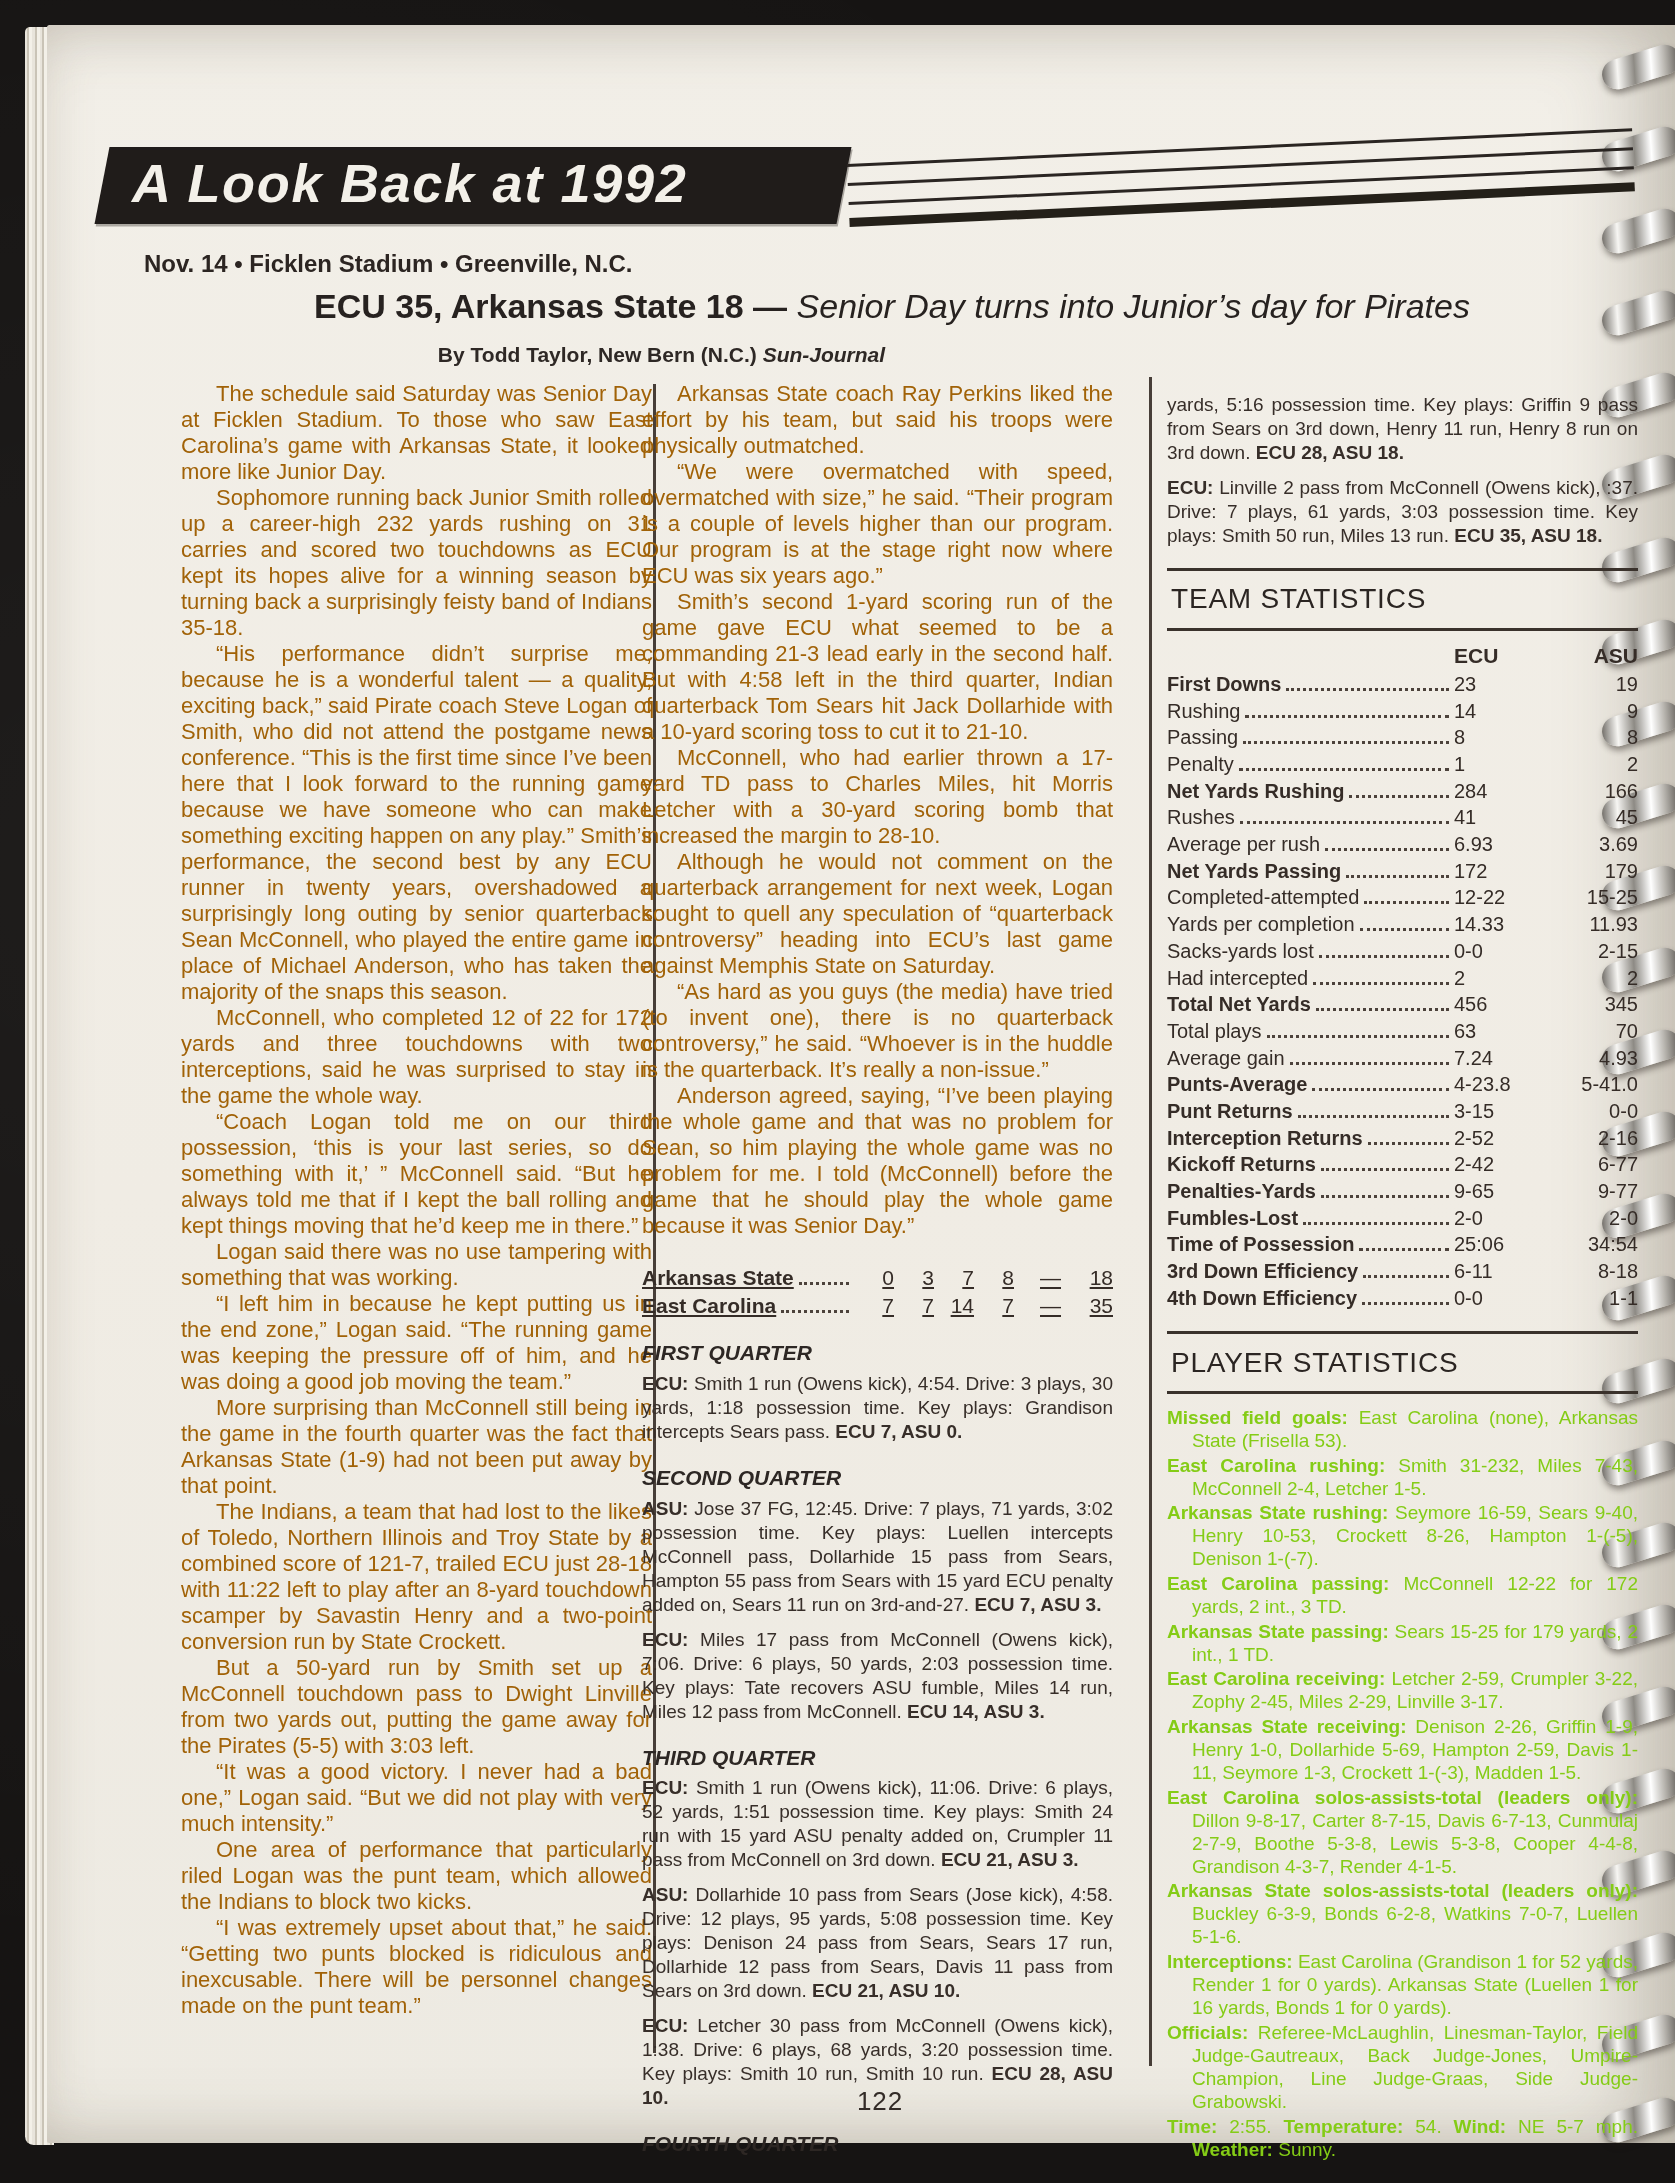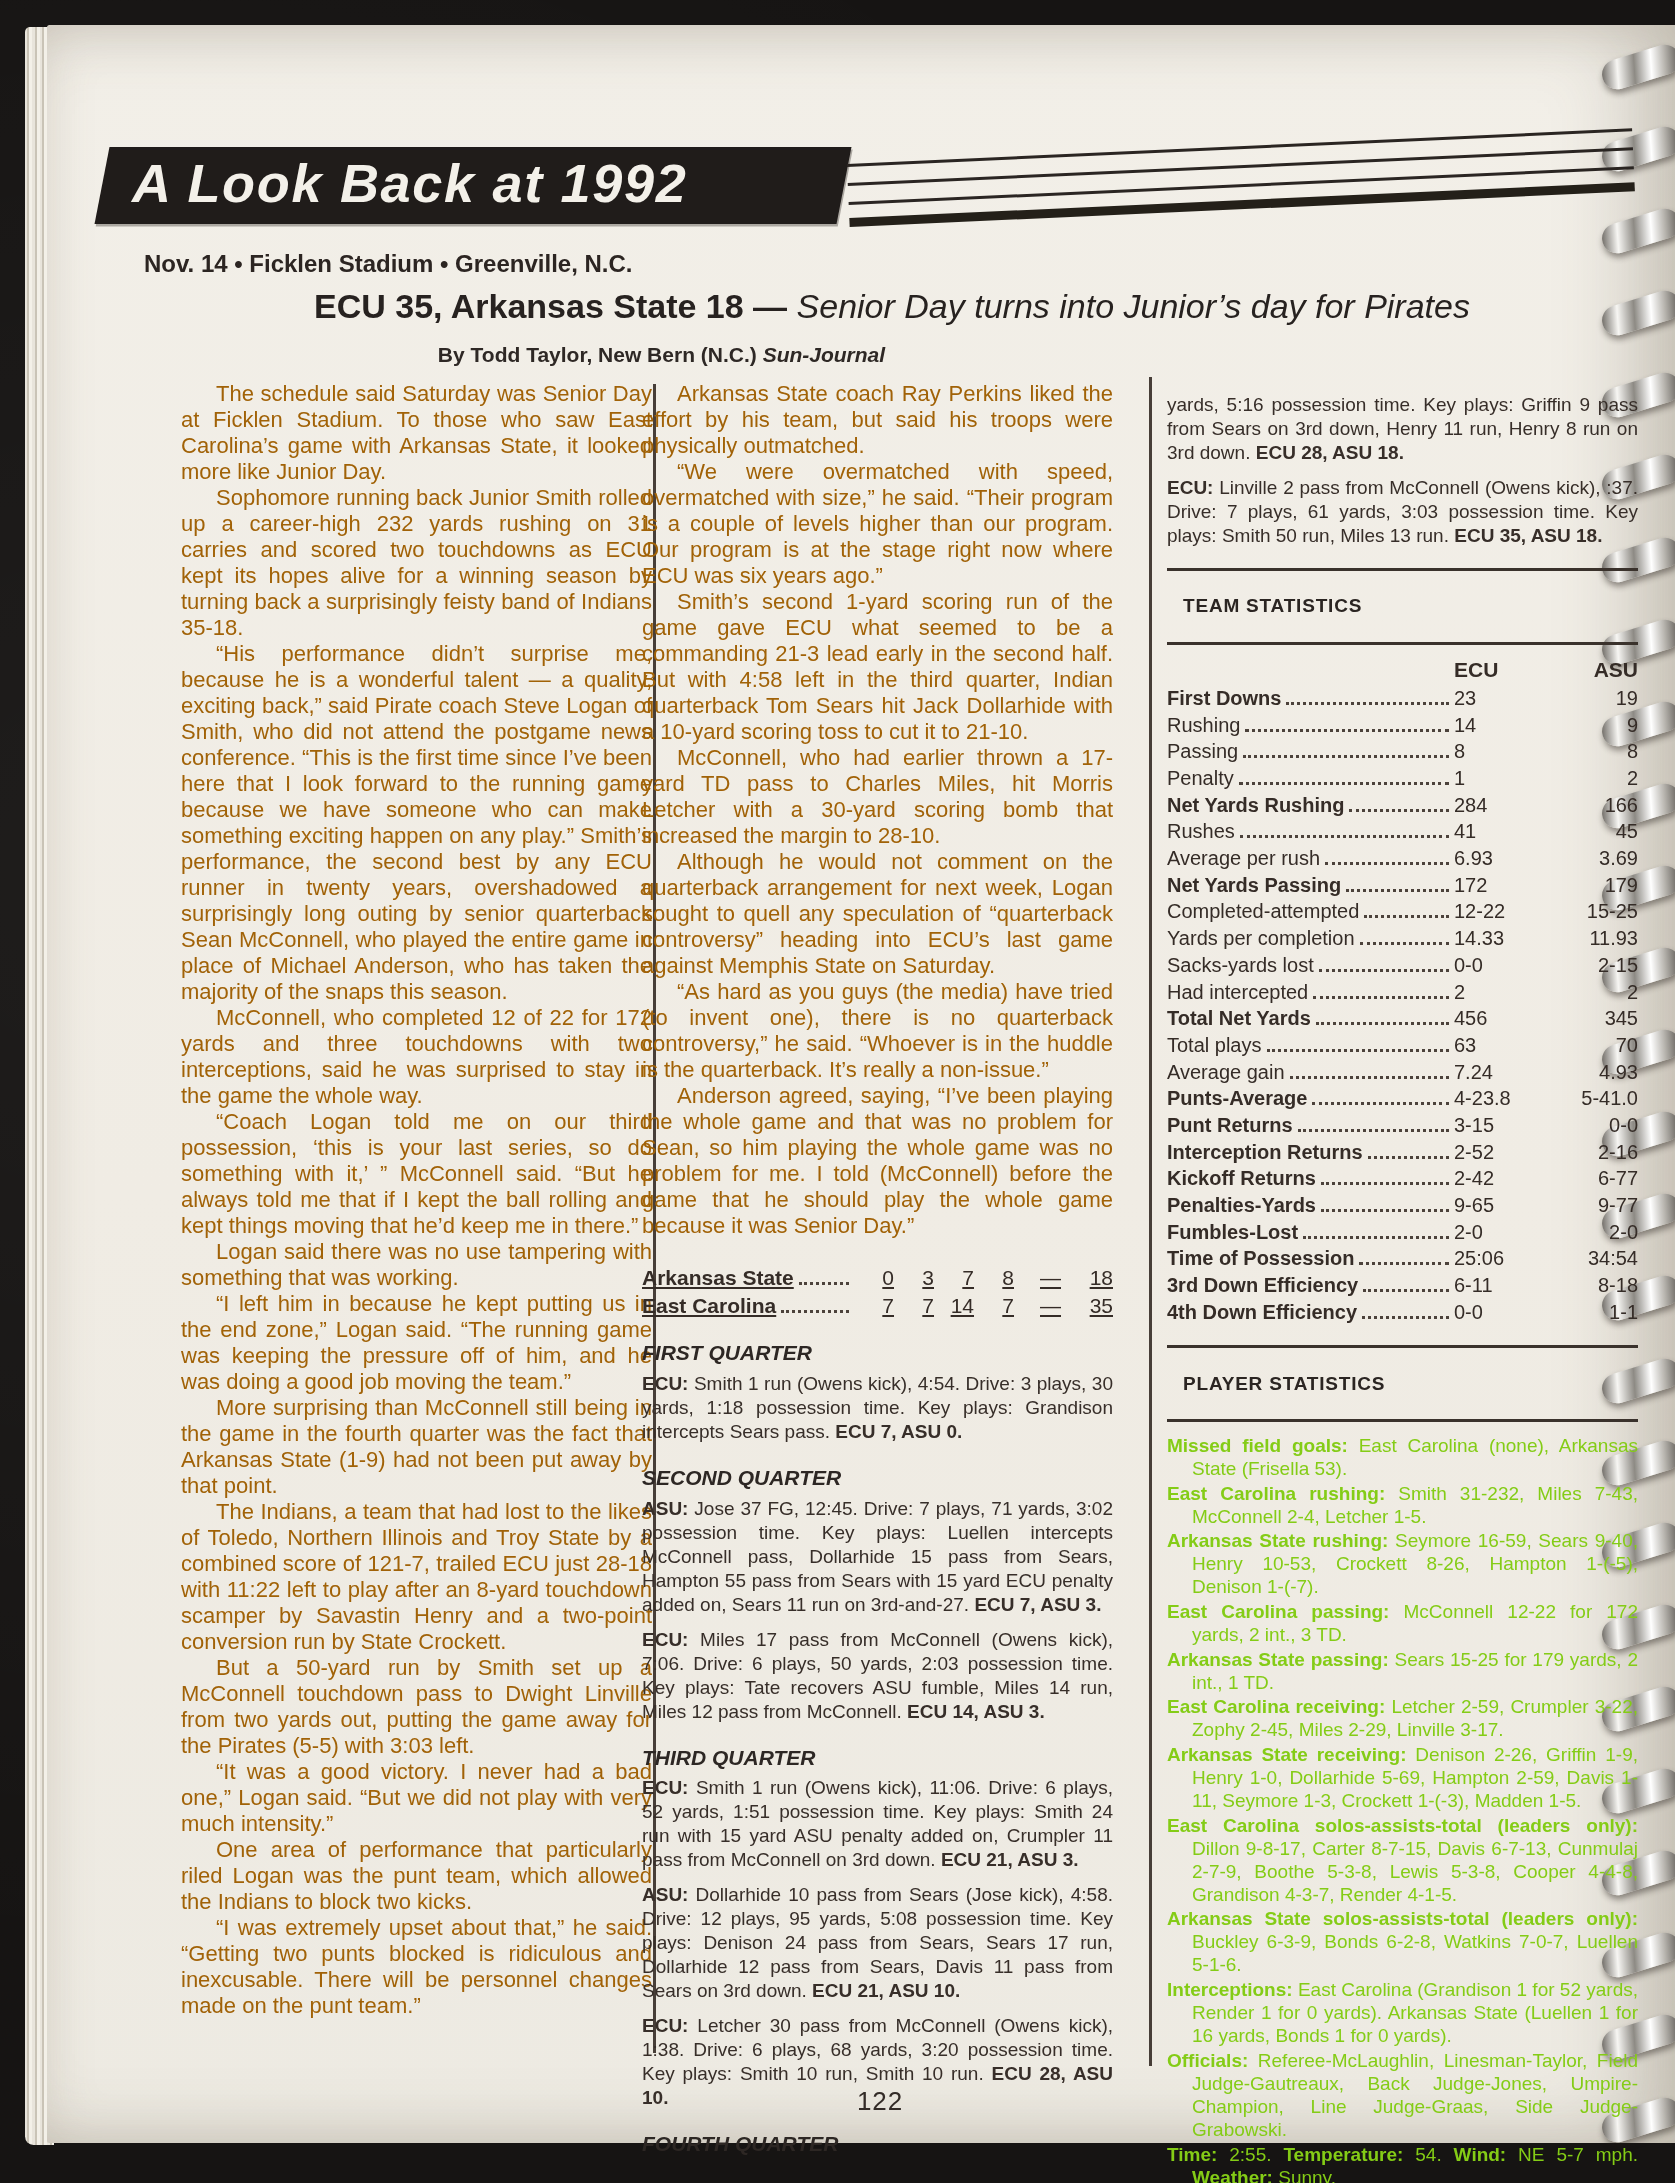--- a/index.html
+++ b/index.html
@@ -58,21 +58,21 @@
   .ls-q{width:40px;text-align:right;}
   .ls-dash{width:47px;text-align:right;}
   .ls-total{width:52px;text-align:right;}
   
   .qhead{margin:22px 0 6.7px 0;font-size:21px;font-weight:bold;font-style:italic;color:#2d2724;}
   .entry{margin:0 0 11px 0;font-size:19px;line-height:24px;color:#372e29;}
   .entry b{font-weight:bold;}
   
   .sect{border-top:3.4px solid #3a322c;border-bottom:3.4px solid #3a322c;
     padding:8.4px 0;margin:20px 0 11.7px 0;}
-  .sect h2{margin:16px;font-size:19px;font-weight:bold;letter-spacing:0.8px;color:#2b2522;}
+  .sect h2{margin:4px;font-size:28px;font-weight:normal;letter-spacing:0.8px;color:#2b2522;}
   
   .ts-head{display:flex;font-size:21px;font-weight:bold;line-height:28.5px;margin-top:6px;}
   .ts-row{display:flex;align-items:baseline;font-size:20px;line-height:26px;}
   .ts-label{white-space:nowrap;}
   .ts-label.b{font-weight:bold;}
   .ts-ecu{width:107px;text-align:left;flex:none;}
   .ts-asu{width:77px;text-align:right;flex:none;}
   
   .pstat{margin:0 0 1.7px 0;font-size:19px;line-height:23px;
     padding-left:25px;text-indent:-25px;color:#84cc16;}

